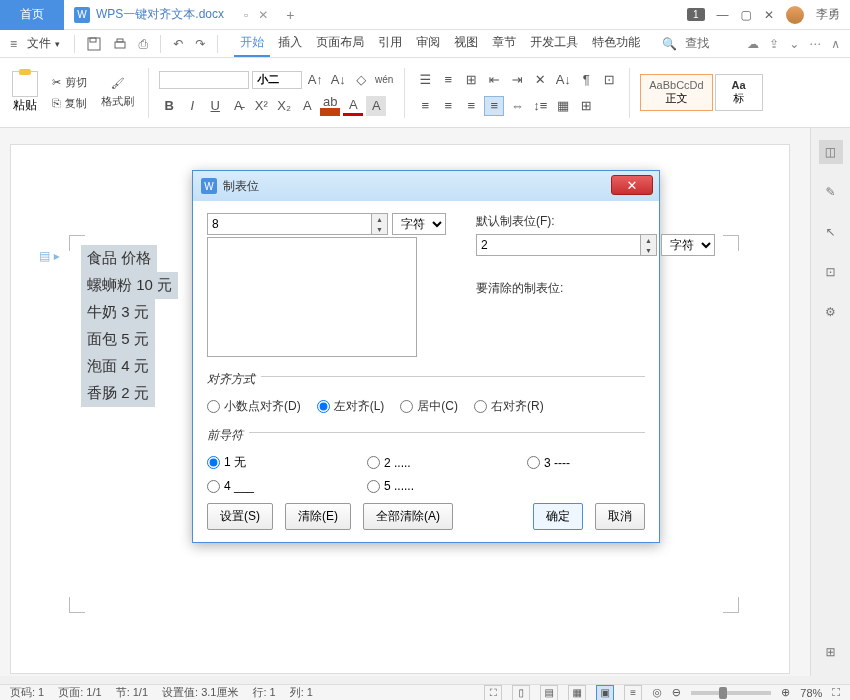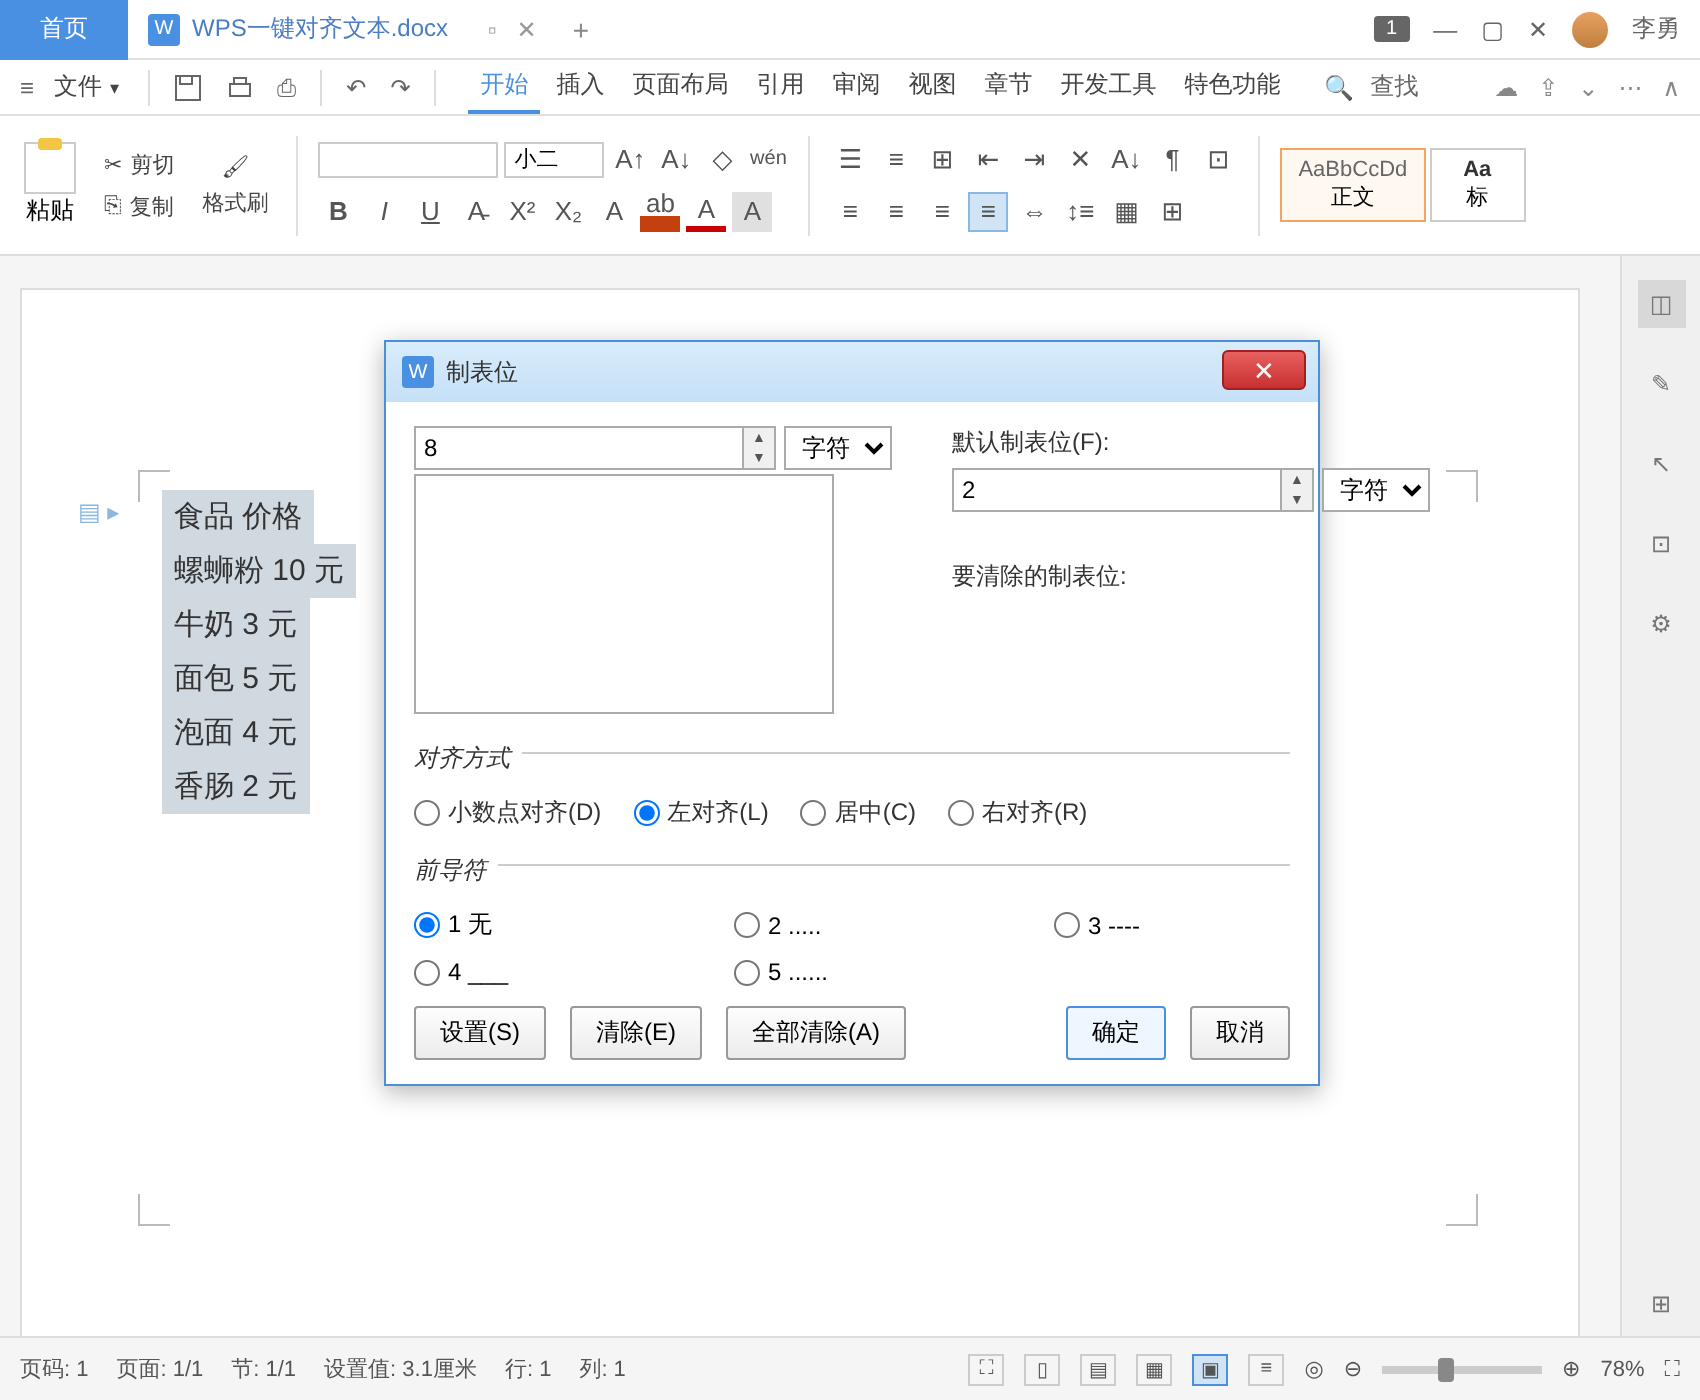--- a/index.html
+++ b/index.html
@@ -26,21 +26,21 @@
 .menubar-right { margin-left: auto; display: flex; gap: 10px; color: #888; }
 
 
 .ribbon { height: 70px; background: #fff; display: flex; align-items: center; padding: 0 8px; gap: 6px; border-bottom: 1px solid #ddd; }
 .ribbon-group { display: flex; flex-direction: column; gap: 2px; }
 .ribbon-btn { display: flex; align-items: center; gap: 4px; padding: 2px 4px; color: #444; font-size: 11px; }
 .ribbon-sep { width: 1px; height: 50px; background: #e0e0e0; margin: 0 4px; }
 .paste-btn { display: flex; flex-direction: column; align-items: center; padding: 4px; }
 .paste-icon { width: 26px; height: 26px; background: #fff; border: 1px solid #ccc; position: relative; }
 .paste-icon::before { content: ''; position: absolute; top: -3px; left: 6px; width: 12px; height: 6px; background: #f4c542; border-radius: 2px; }
-.font-select { border: 1px solid #ccc; padding: 2px 4px; font-size: 11px; background: #fff; }
+.font-select { border: 1px solid #ccc; padding: 2px 4px; font-size: 11px; background: #fff; font-weight: bold; }
 .font-select.name { width: 90px; }
 .font-select.size { width: 50px; }
 .fmt-row { display: flex; gap: 3px; align-items: center; }
 .fmt-btn { width: 20px; height: 20px; display: flex; align-items: center; justify-content: center; color: #555; cursor: pointer; font-size: 13px; }
 .fmt-btn.active { background: #d0e4f5; border: 1px solid #8ab8e0; }
 .style-box { border: 1px solid #ccc; padding: 4px 8px; text-align: center; font-size: 11px; }
 .style-box.sel { border-color: #f4a460; background: #fff8f0; }
 
 
 .doc-area { position: absolute; top: 128px; left: 0; right: 40px; bottom: 24px; background: #f5f5f5; overflow: hidden; }
@@ -83,21 +83,21 @@
 .radio-item { display: flex; align-items: center; gap: 4px; font-size: 12px; color: #333; }
 .radio-item input { margin: 0; }
 .leader-grid { display: flex; flex-wrap: wrap; gap: 8px 60px; margin: 8px 0; }
 .leader-item { display: flex; align-items: center; gap: 4px; font-size: 12px; width: 100px; }
 .dialog-footer { display: flex; gap: 12px; margin-top: 10px; }
 .dlg-btn { padding: 4px 12px; border: 1px solid #999; background: linear-gradient(#fdfdfd, #ececec); font-size: 12px; cursor: pointer; border-radius: 2px; }
 .dlg-btn.primary { border-color: #4a90e2; background: #eef6ff; text-align: center; }
 .footer-spacer { flex: 1; }
 
 
-.statusbar { position: absolute; bottom: 0; left: 0; right: 0; height: 32px; background: #f5f5f5; border-top: 1px solid #ddd; display: flex; align-items: center; padding: 0 10px; gap: 14px; font-size: 11px; color: #555; }
+.statusbar { position: absolute; bottom: 0; left: 0; right: 0; height: 16px; background: #f5f5f5; border-top: 1px solid #ddd; display: flex; align-items: center; padding: 0 10px; gap: 14px; font-size: 11px; color: #555; }
 .statusbar-right { margin-left: auto; display: flex; align-items: center; gap: 10px; }
 .view-btn { width: 18px; height: 16px; border: 1px solid #ccc; cursor: pointer; display: flex; align-items: center; justify-content: center; font-size: 10px; }
 .view-btn.active { background: #d0e4f5; border-color: #4a90e2; }
 .zoom-slider { width: 80px; height: 4px; background: #ccc; position: relative; }
 .zoom-thumb { position: absolute; left: 28px; top: -4px; width: 8px; height: 12px; background: #888; border-radius: 2px; }
 
 svg { display: block; }
 </style>
 </head>
 <body>

